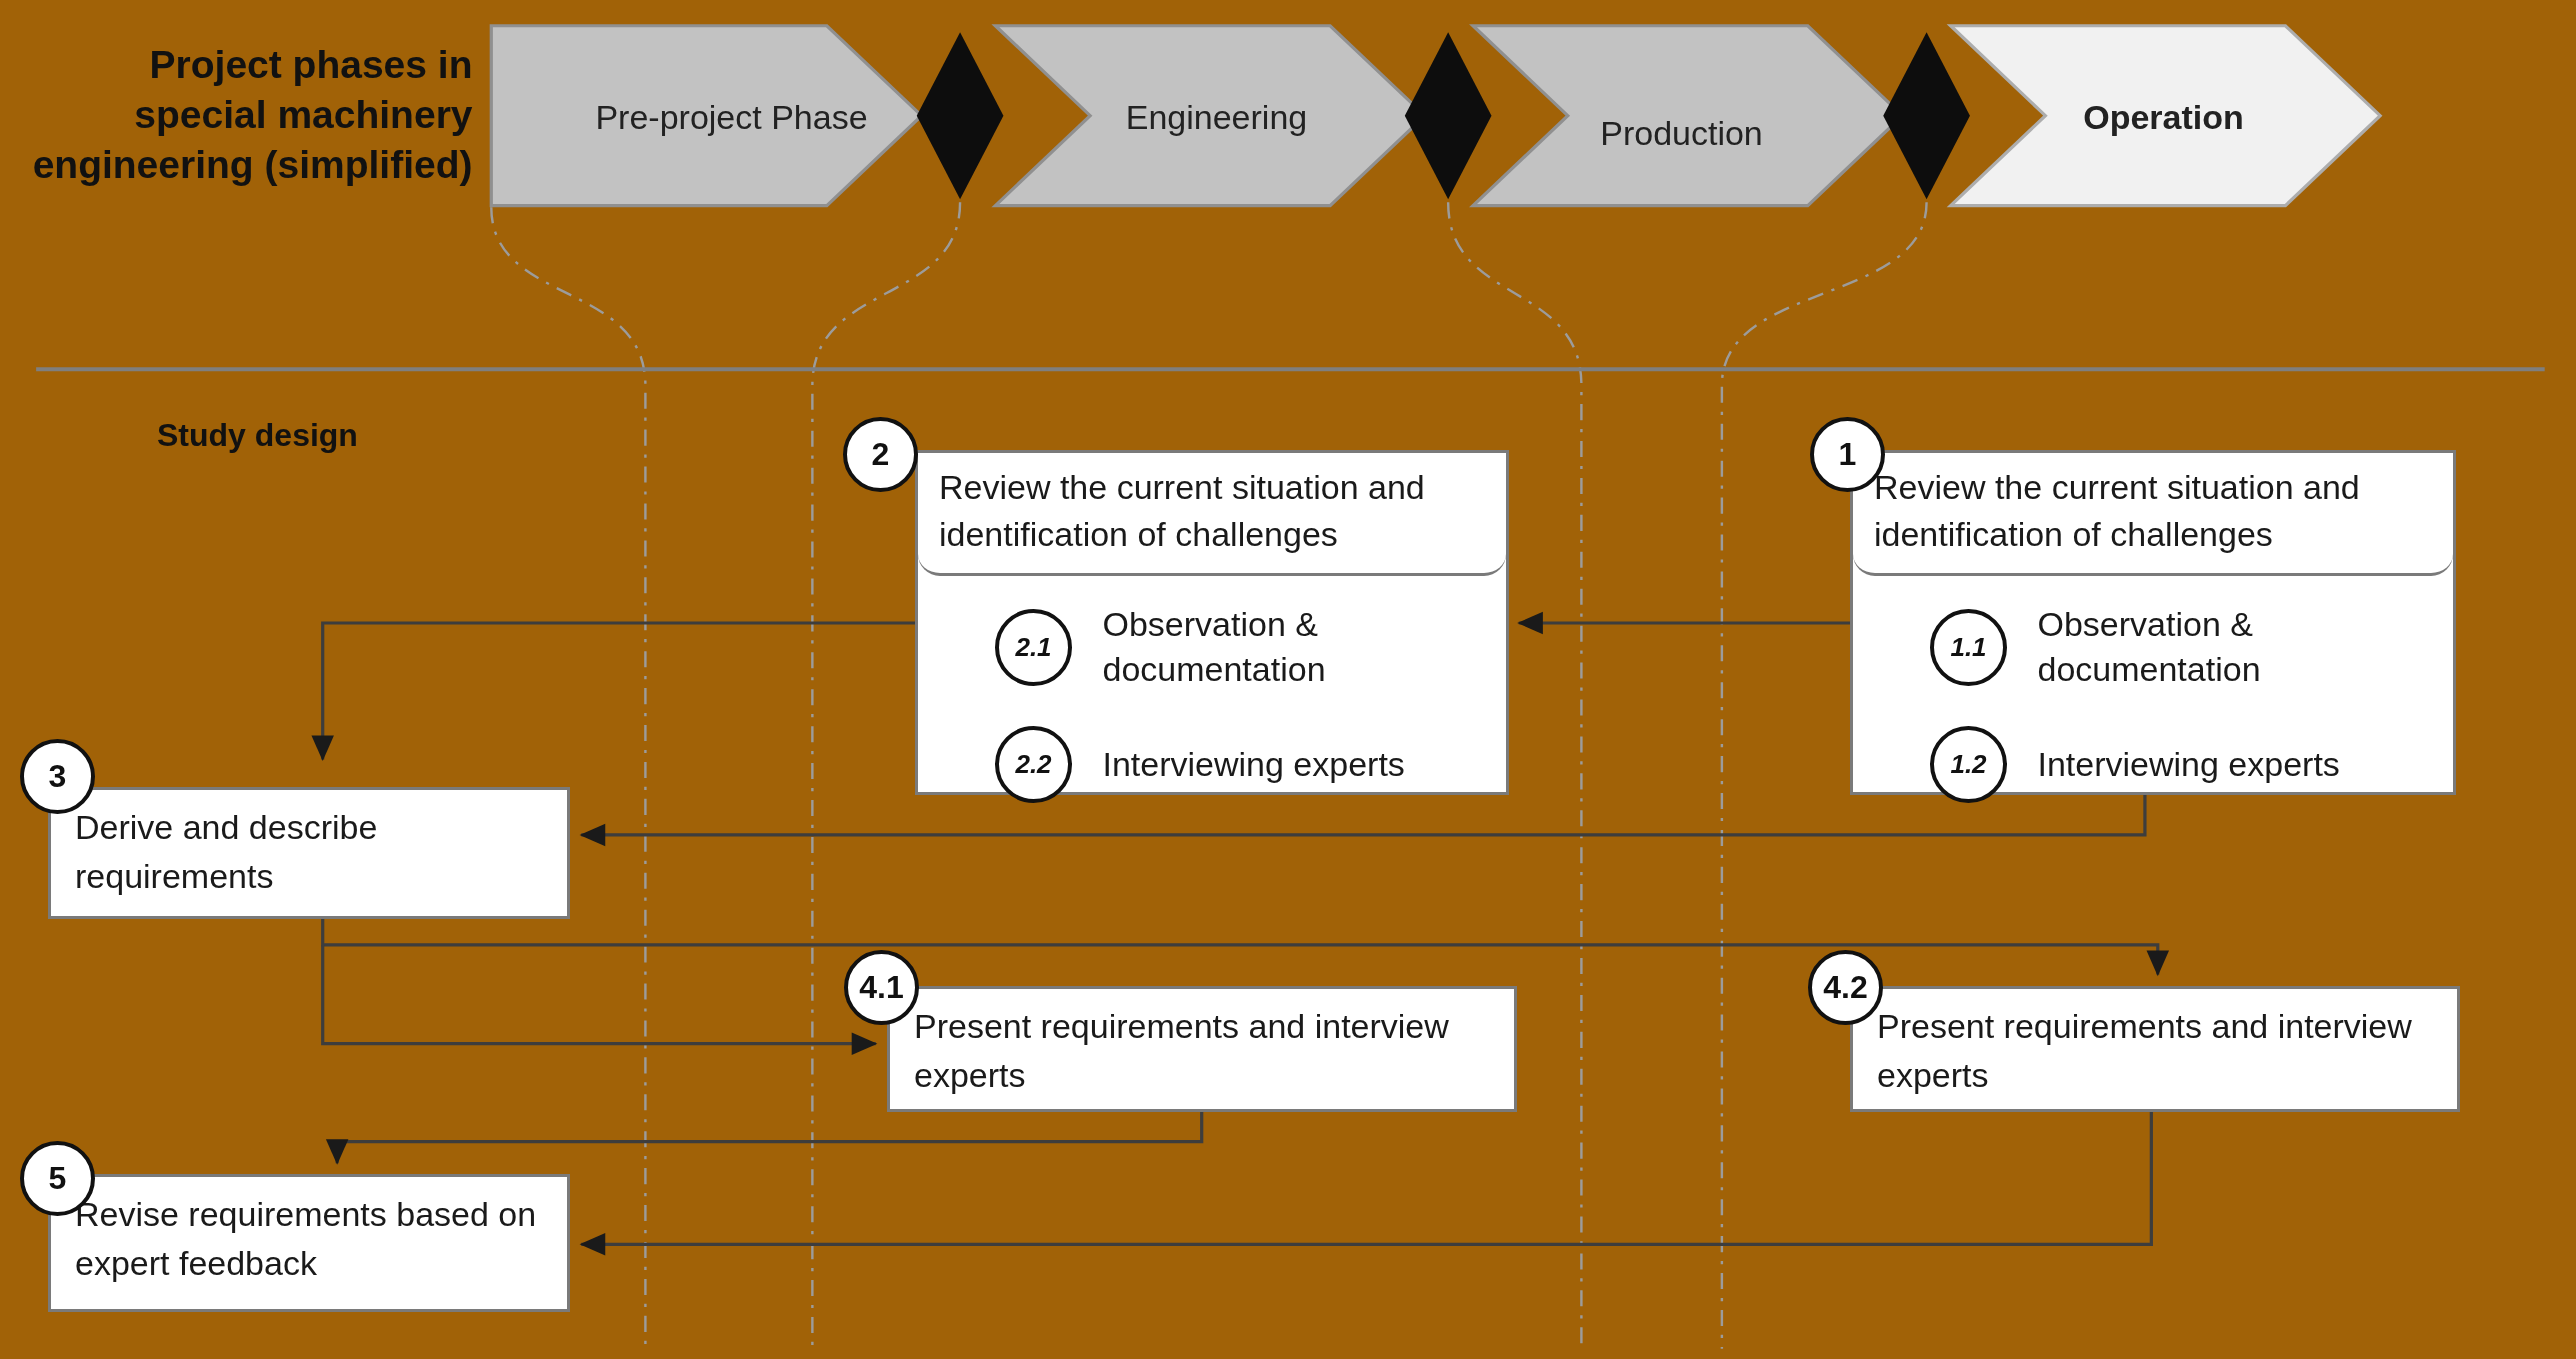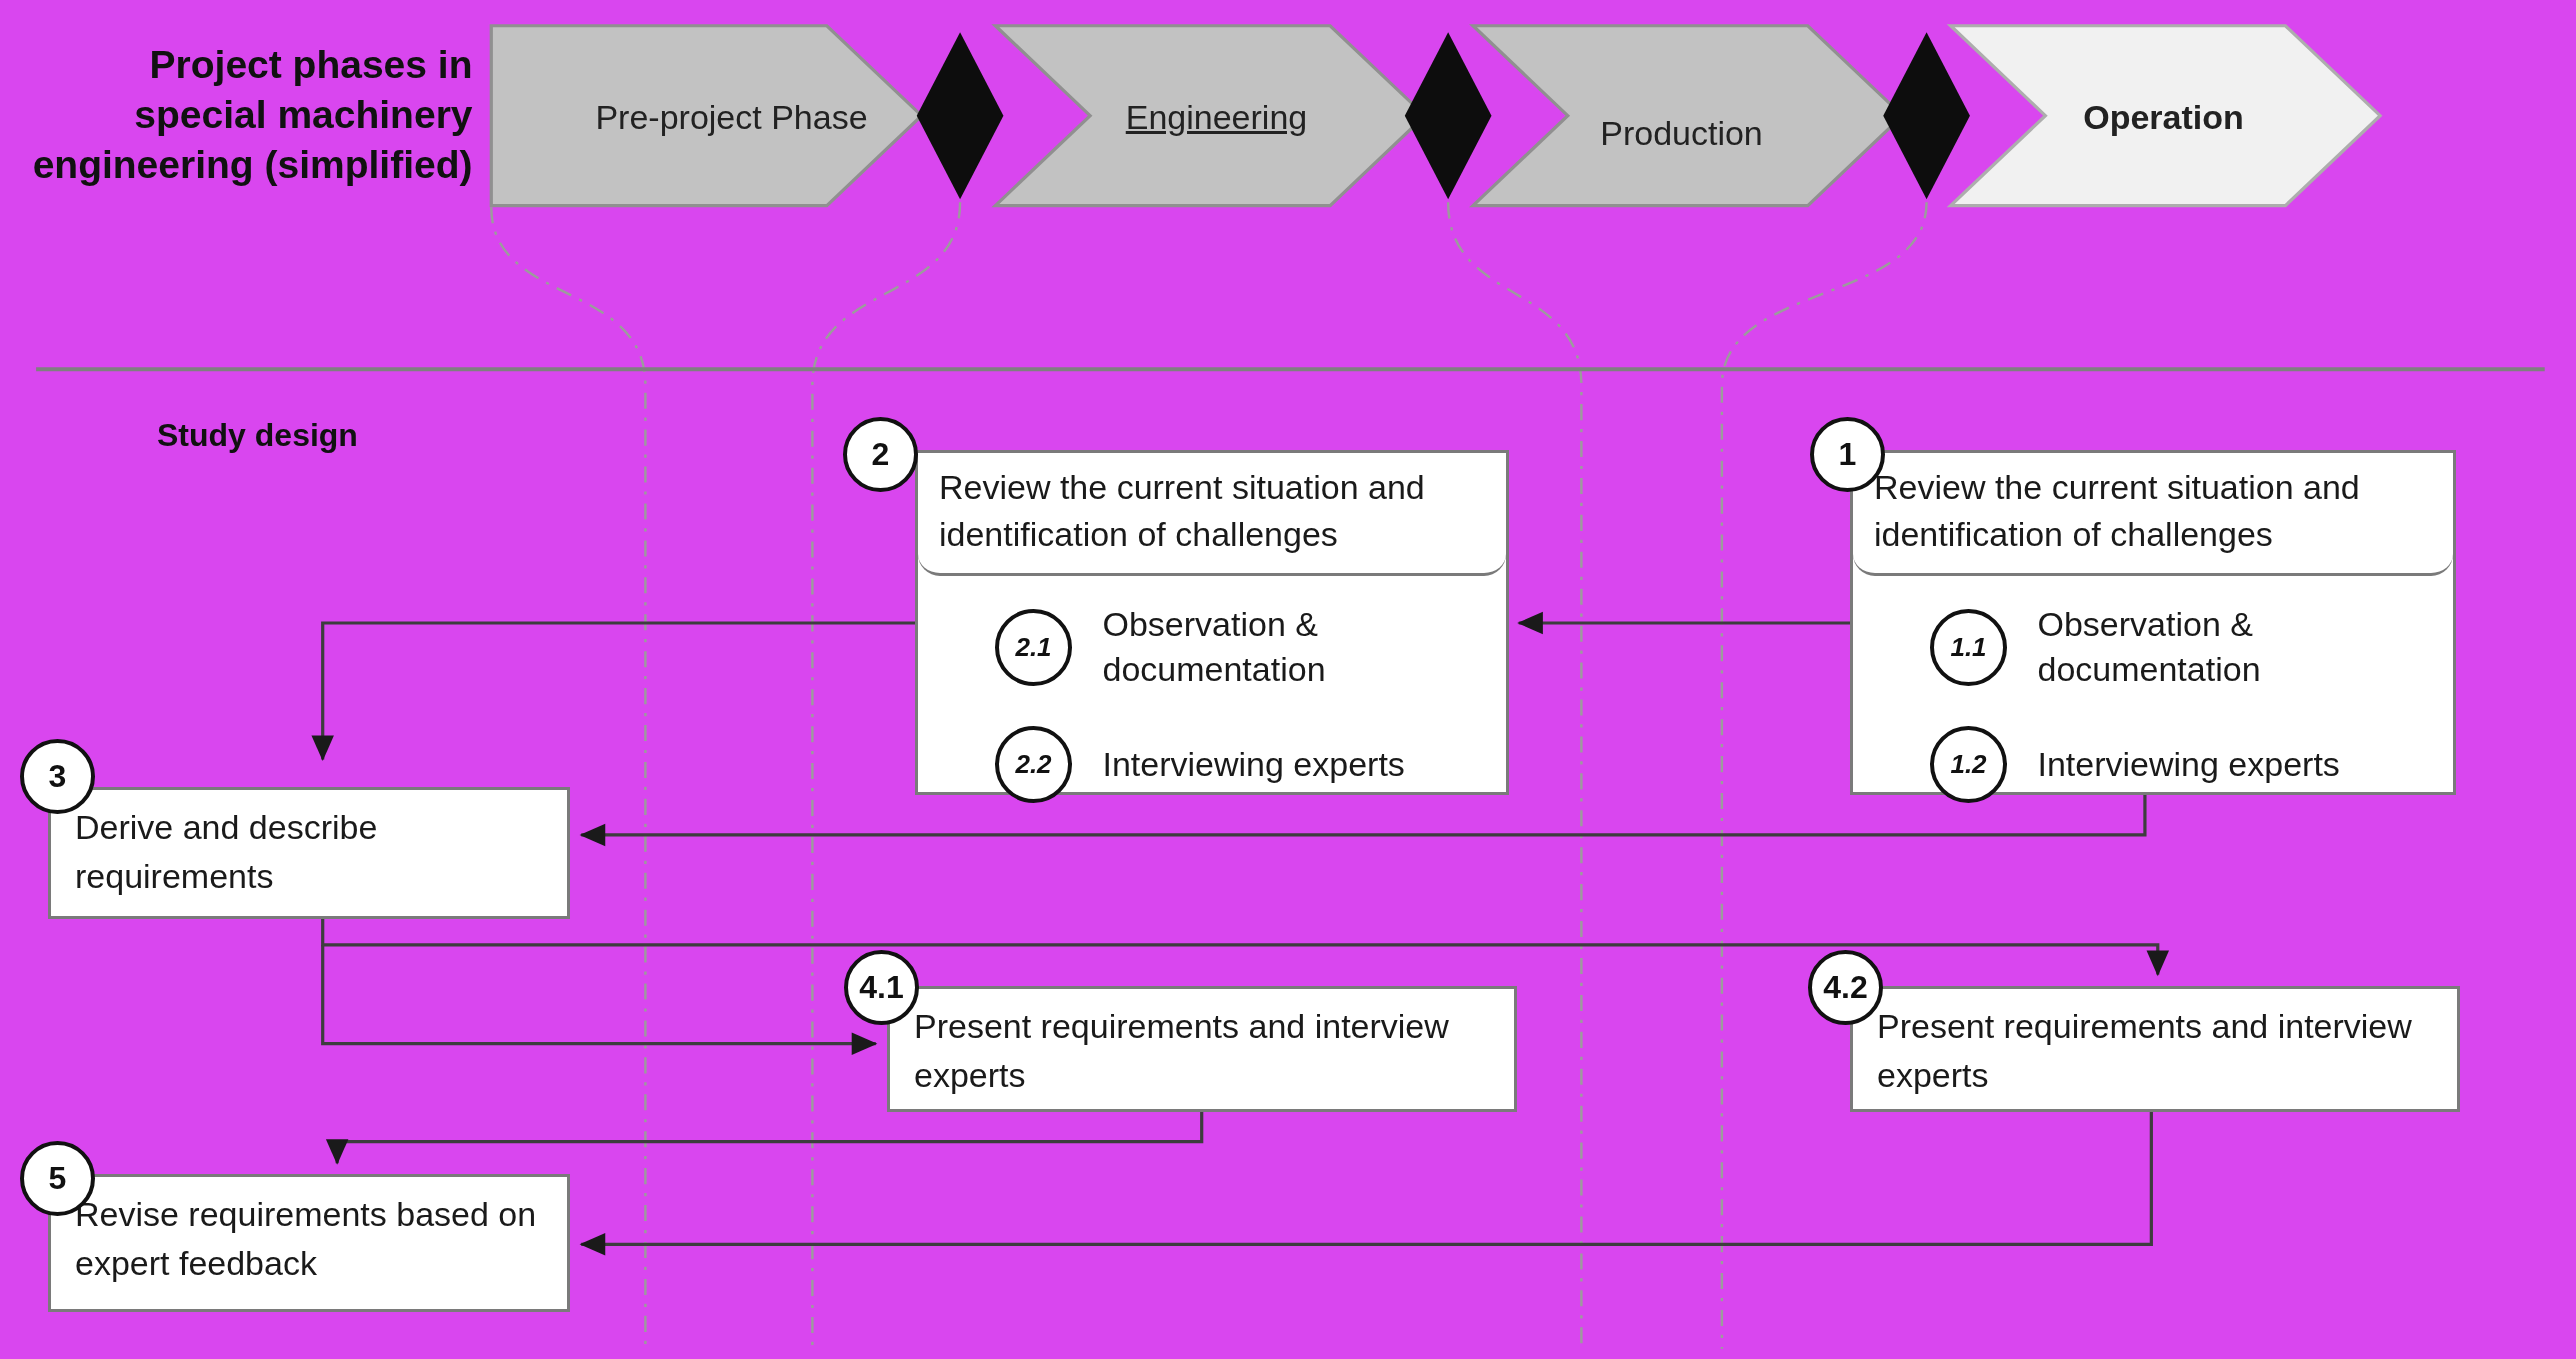--- a/index.html
+++ b/index.html
@@ -1,20 +1,20 @@
 <!DOCTYPE html>
 <html style="font-size:13px"><head>
 <meta charset="utf-8">
 <style>
   html, body { margin: 0; padding: 0; background: #ffffff; }
   .canvas {
     position: relative;
     width: 2576px;
     height: 1360px;
-    background: #d946ef;
+    background: #a16207;
     font-family: "Liberation Sans", sans-serif;
     color: #1a1a1a;
     overflow: hidden;
   }
   .layer-svg { position: absolute; left: 0; top: 0; width: 2576px; height: 1360px; }
 
   .fig-title {
     position: absolute; left: 22.5px; top: 40px; width: 450px;
     font-size: 39px; font-weight: bold; line-height: 1.28;
     text-align: right; color: #111;
@@ -22,21 +22,21 @@
   .section-label {
     position: absolute; left: 157px; top: 417px;
     font-size: 32px; font-weight: bold; color: #111;
   }
   .phase-label {
     position: absolute; top: 92px; height: 50px;
     display: flex; align-items: center; justify-content: center;
     font-size: 34px; color: #222; white-space: nowrap;
   }
   .pl-1 { left: 491px;  width: 385px; padding-left: 48px; }
-  .pl-2 { left: 1044px; width: 345px; text-decoration: underline; }
+  .pl-2 { left: 1044px; width: 345px; }
   .pl-3 { left: 1509px; width: 345px; margin-top: 16px; }
   .pl-4 { left: 1991px; width: 345px; font-weight: bold; }
 
   .flow-box {
     position: absolute; background: #ffffff;
     border: 3.2px solid #7a7a7a; box-sizing: border-box;
   }
   .box-review-left  { left: 915px; top: 450px; width: 594px; height: 345px; }
   .box-review-right { left: 1850px; top: 450px; width: 606px; height: 345px; }
   .box-derive       { left: 48px;   top: 787px; width: 522px; height: 132px; }

